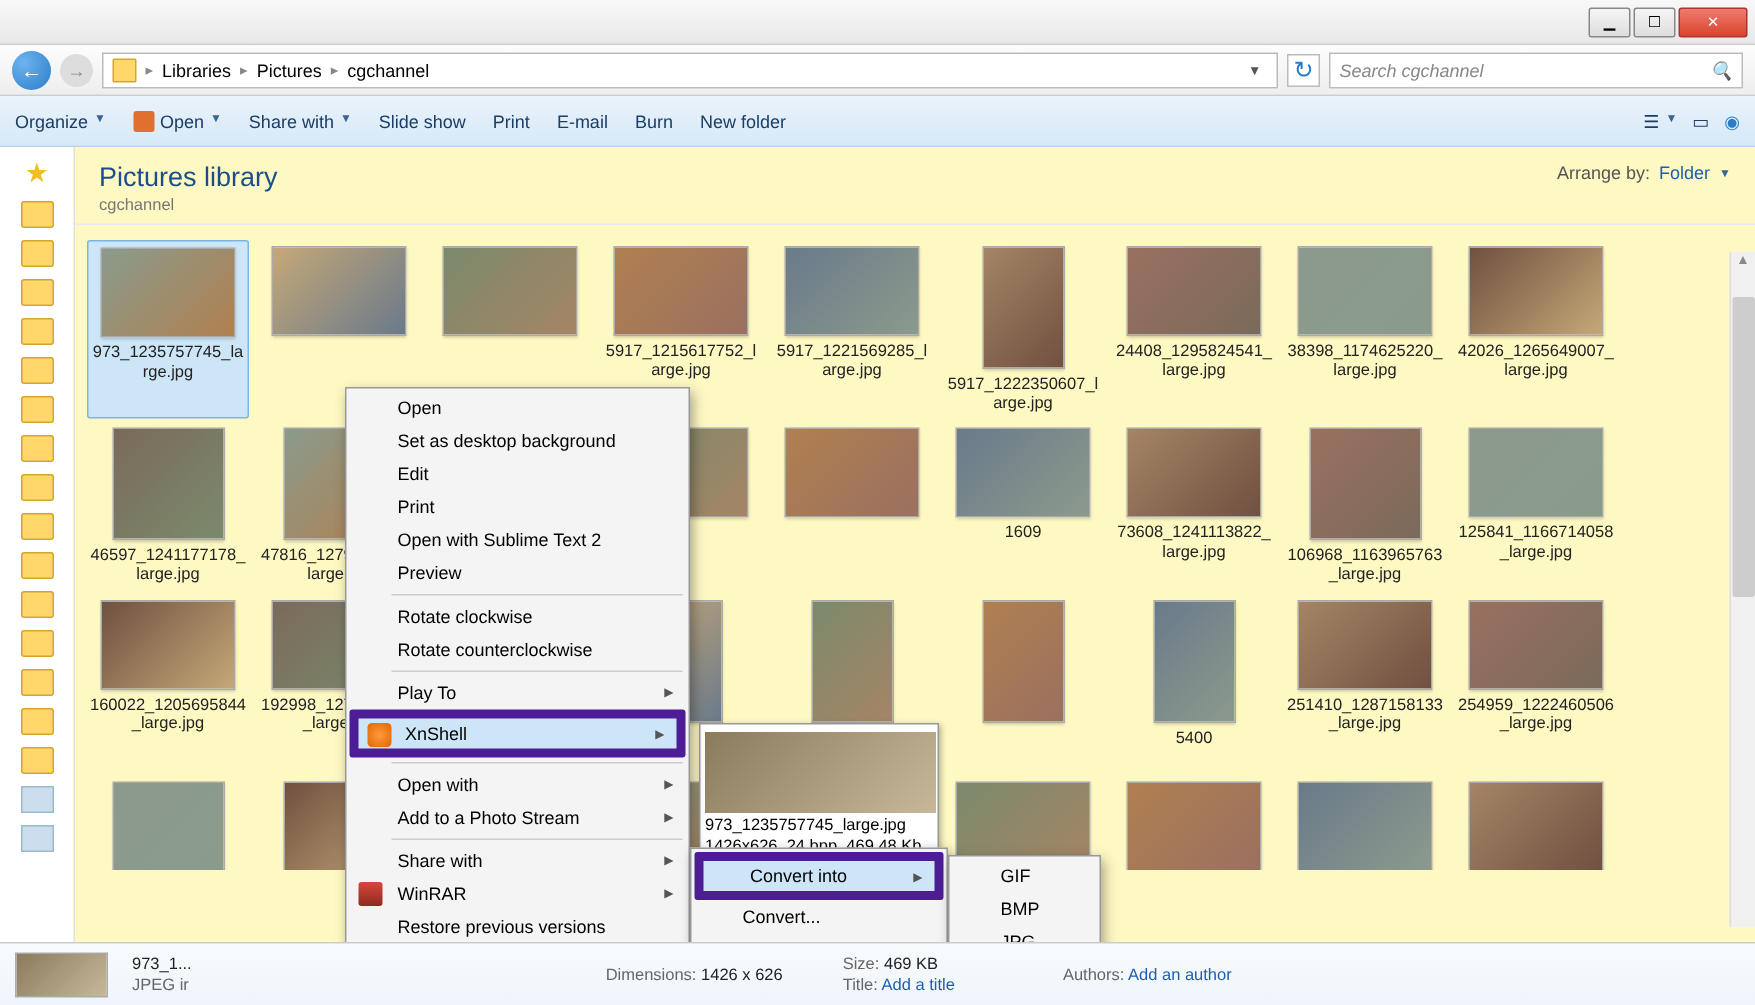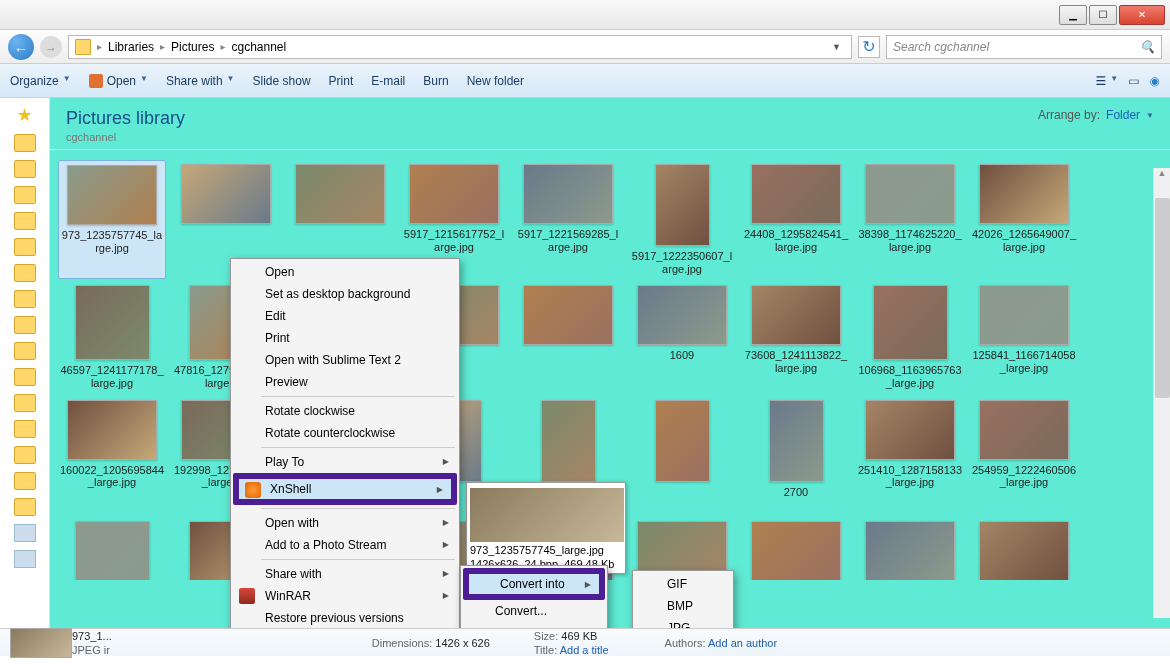--- a/index.html
+++ b/index.html
@@ -28,21 +28,21 @@
 .tb-dd { font-size:8px; color:#3a6590;}
 .tb-right { margin-left:auto; display:flex; gap:10px; align-items:center;}
 
 
 .main { display:flex; height: 530px; }
 .sidebar { width:50px; background:#fff; border-right:1px solid #e0e0e0; padding:6px 4px; display:flex; flex-direction:column; gap:8px; align-items:center;}
 .fav-star { color:#f0c020; font-size:18px;}
 .side-folder { width:22px; height:18px; background:#ffd76a; border:1px solid #d4a72c; border-radius:2px;}
 .side-img { width:22px; height:18px; background:#cde; border:1px solid #9bc;}
 
-.content { flex:1; background:#5eead4; position:relative; overflow:hidden;}
+.content { flex:1; background:#fef9c3; position:relative; overflow:hidden;}
 .content-header { padding:10px 16px 6px; display:flex; align-items:flex-start; border-bottom:1px solid #e6ecf2;}
 .lib-title { color:#1b4e8a; font-size:18px;}
 .lib-sub { color:#777; font-size:11px; margin-top:2px;}
 .arrange { margin-left:auto; font-size:12px; color:#555; display:flex; align-items:center; gap:6px;}
 .arrange a { color:#1b5fb2;}
 
 .thumbs-area { padding:10px 8px; display:flex; flex-wrap:wrap; gap:2px 6px; align-content:flex-start; height:430px; overflow:hidden;}
 .thumb { width:108px; display:flex; flex-direction:column; align-items:center; font-size:11px; text-align:center; padding:4px 2px; position:relative;}
 .thumb.selected { background:#cde6f7; border:1px solid #7ab4e0; border-radius:2px;}
 .thumb-img { width:90px; height:60px; background:linear-gradient(135deg,#8a9b8c,#c7b89a); border:1px solid #aaa; box-shadow:0 1px 2px rgba(0,0,0,.2);}
@@ -54,29 +54,29 @@
 .ctx-menu { position:absolute; background:#f4f4f4; border:1px solid #999; box-shadow:2px 3px 8px rgba(0,0,0,.35); font-size:12px; z-index:100; padding:2px;}
 .ctx-item { padding:4px 28px 4px 32px; white-space:nowrap; cursor:default; position:relative;}
 .ctx-item:hover, .ctx-item.hover { background:#cde6f7; border:6px solid #4c1d95; padding:3px 27px 3px 31px; border-radius:2px;}
 .ctx-sep { height:1px; background:#ccc; margin:3px 2px 3px 28px;}
 .ctx-arrow::after { content:"▶"; font-size:8px; position:absolute; right:8px; top:6px; color:#555;}
 .ctx-icon { position:absolute; left:6px; top:3px; width:16px; height:16px;}
 .ctx-icon.xn { background:radial-gradient(circle,#ff9a3c,#e06500); border-radius:3px;}
 .ctx-icon.rar { background:linear-gradient(#d9463d,#8e2a1f); border-radius:2px;}
 
 .ctx1 { left:180px; top:160px; width:230px;}
-.ctx2 { left:410px; top:380px; width:148px;}
+.ctx2 { left:410px; top:380px; width:172px;}
 .ctx3 { left:582px; top:472px; width:102px;}
 
 .preview-pop { position:absolute; left:416px; top:384px; width:160px; background:#fff; border:1px solid #999; padding:3px; box-shadow:1px 1px 4px rgba(0,0,0,.3); z-index:99; font-size:11px;}
 .preview-pop .pimg { width:154px; height:54px; background:linear-gradient(135deg,#8a7b5c,#c7b89a);}
 .preview-pop div { margin-top:2px;}
 
 
-.details { height:28px; border-top:1px solid #ccc; background:linear-gradient(#f8fbfd,#eef5fb); display:flex; align-items:center; padding:4px 10px; font-size:11px; gap:0;}
+.details { height:42px; border-top:1px solid #ccc; background:linear-gradient(#f8fbfd,#eef5fb); display:flex; align-items:center; padding:4px 10px; font-size:11px; gap:16px;}
 .details .dthumb { width:62px; height:30px; background:linear-gradient(135deg,#8a7b5c,#c7b89a); border:1px solid #aaa;}
 .details .dcol { display:flex; flex-direction:column; gap:2px;}
 .dlabel { color:#666;}
 .dval { color:#222;}
 .dval.link { color:#1b5fb2;}
 .scrollbar-right { position:absolute; right:0; top:70px; width:17px; height:450px; background:#f0f0f0; border-left:1px solid #ddd;}
 .scroll-thumb { width:15px; height:200px; background:#cdcdcd; margin:20px 1px; border-radius:2px;}
 </style>
 </head>
 <body>
@@ -260,21 +260,21 @@
         <div class="thumb">
           <div class="thumb-img portrait" style="background: linear-gradient(135deg, rgb(123, 138, 108), rgb(165, 133, 101));"></div>
           <div class="thumb-name"></div>
         </div>
         <div class="thumb">
           <div class="thumb-img portrait" style="background: linear-gradient(135deg, rgb(176, 128, 80), rgb(154, 112, 96));"></div>
           <div class="thumb-name"></div>
         </div>
         <div class="thumb">
           <div class="thumb-img portrait" style="background: linear-gradient(135deg, rgb(106, 122, 138), rgb(140, 154, 140));"></div>
-          <div class="thumb-name">2700</div>
+          <div class="thumb-name">5400</div>
         </div>
         <div class="thumb">
           <div class="thumb-img" style="background: linear-gradient(135deg, rgb(165, 133, 101), rgb(112, 80, 64));"></div>
           <div class="thumb-name">251410_1287158133_large.jpg</div>
         </div>
         <div class="thumb">
           <div class="thumb-img" style="background: linear-gradient(135deg, rgb(154, 112, 96), rgb(122, 106, 90));"></div>
           <div class="thumb-name">254959_1222460506_large.jpg</div>
         </div>
         <div class="thumb">
@@ -363,20 +363,20 @@
 
 <div class="details">
   <div class="dthumb"></div>
   <div class="dcol">
     <span class="dval">973_1...</span>
     <span class="dlabel">JPEG ir</span>
   </div>
   <div class="dcol" style="margin-left:260px">
     <span><span class="dlabel">Dimensions:</span> <span class="dval">1426 x 626</span></span>
   </div>
-  <div class="dcol" style="margin-left:44px">
+  <div class="dcol" style="margin-left:24px">
     <span><span class="dlabel">Size:</span> <span class="dval">469 KB</span></span>
     <span><span class="dlabel">Title:</span> <span class="dval link">Add a title</span></span>
   </div>
   <div class="dcol" style="margin-left:56px">
     <span><span class="dlabel">Authors:</span> <span class="dval link">Add an author</span></span>
   </div>
 </div>
 
 </body></html>

